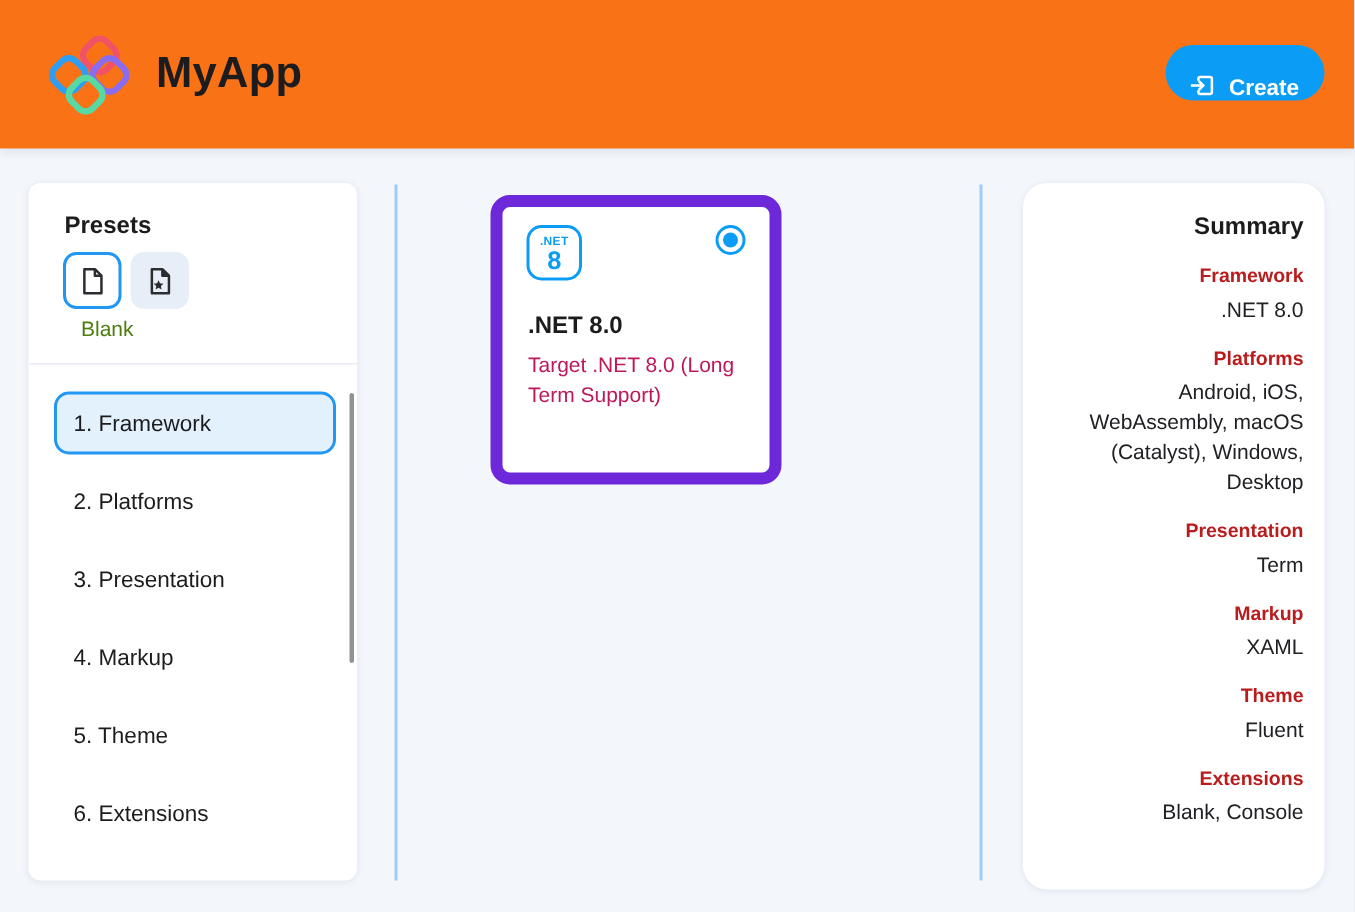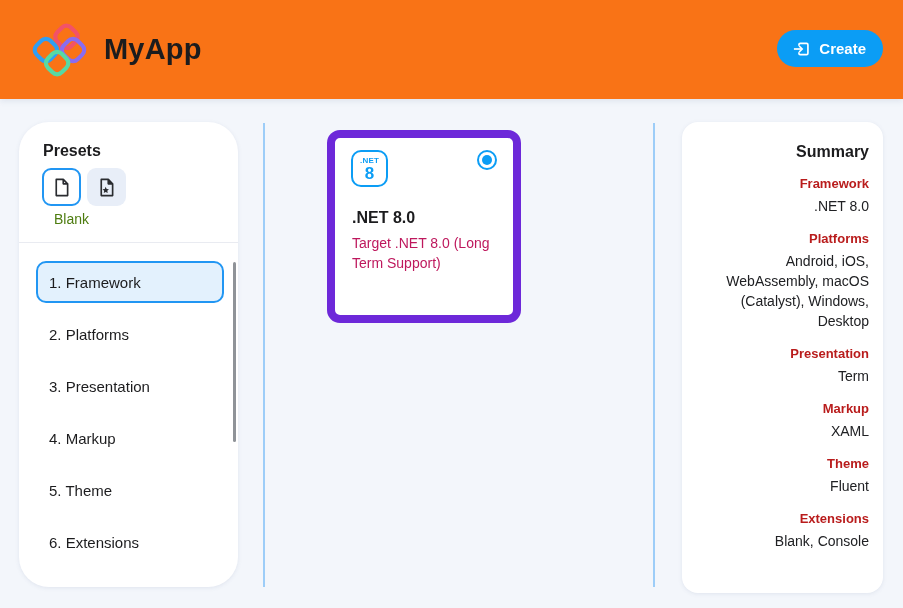--- a/index.html
+++ b/index.html
@@ -18,36 +18,36 @@
   }
   .logo { margin-left:29px; width:60px; height:58px; flex:0 0 auto; }
   .app-title {
     margin-left:15px; font-size:29px; font-weight:600; color:#1c1c1e;
     letter-spacing:0.2px;
   }
   .create-btn {
     position:absolute; right:20px; top:30px; height:37px;
     padding:0 17px 0 14px; border:none; border-radius:19px;
     background:#0b9df5; color:#ffffff; cursor:pointer;
-    display:flex; align-items:center; gap:8px;
+    display:flex; align-items:flex-end; gap:8px;
     font-family:"Liberation Sans", sans-serif;
     font-size:15px; font-weight:700;
   }
   
   .vdivider {
     position:absolute; top:123px; height:464px; width:2px;
     background:#9dcdf8;
   }
   .vdivider.left  { left:263px; }
   .vdivider.right { left:653px; }
 
   
   .sidebar-card {
     position:absolute; left:19px; top:122px; width:219px; height:465px;
-    background:#ffffff; border-radius:30px;
+    background:#ffffff; border-radius:8px;
     box-shadow:0 1px 4px rgba(90,110,150,0.12);
   }
   .presets-title {
     position:absolute; left:24px; top:20px;
     font-size:16px; font-weight:700; color:#1c1c1e;
   }
   .preset-row { position:absolute; left:23px; top:46px; display:flex; gap:6px; }
   .preset-btn {
     width:39px; height:38px; border-radius:9px; border:none;
     background:#e8eef8; cursor:pointer; padding:0;

